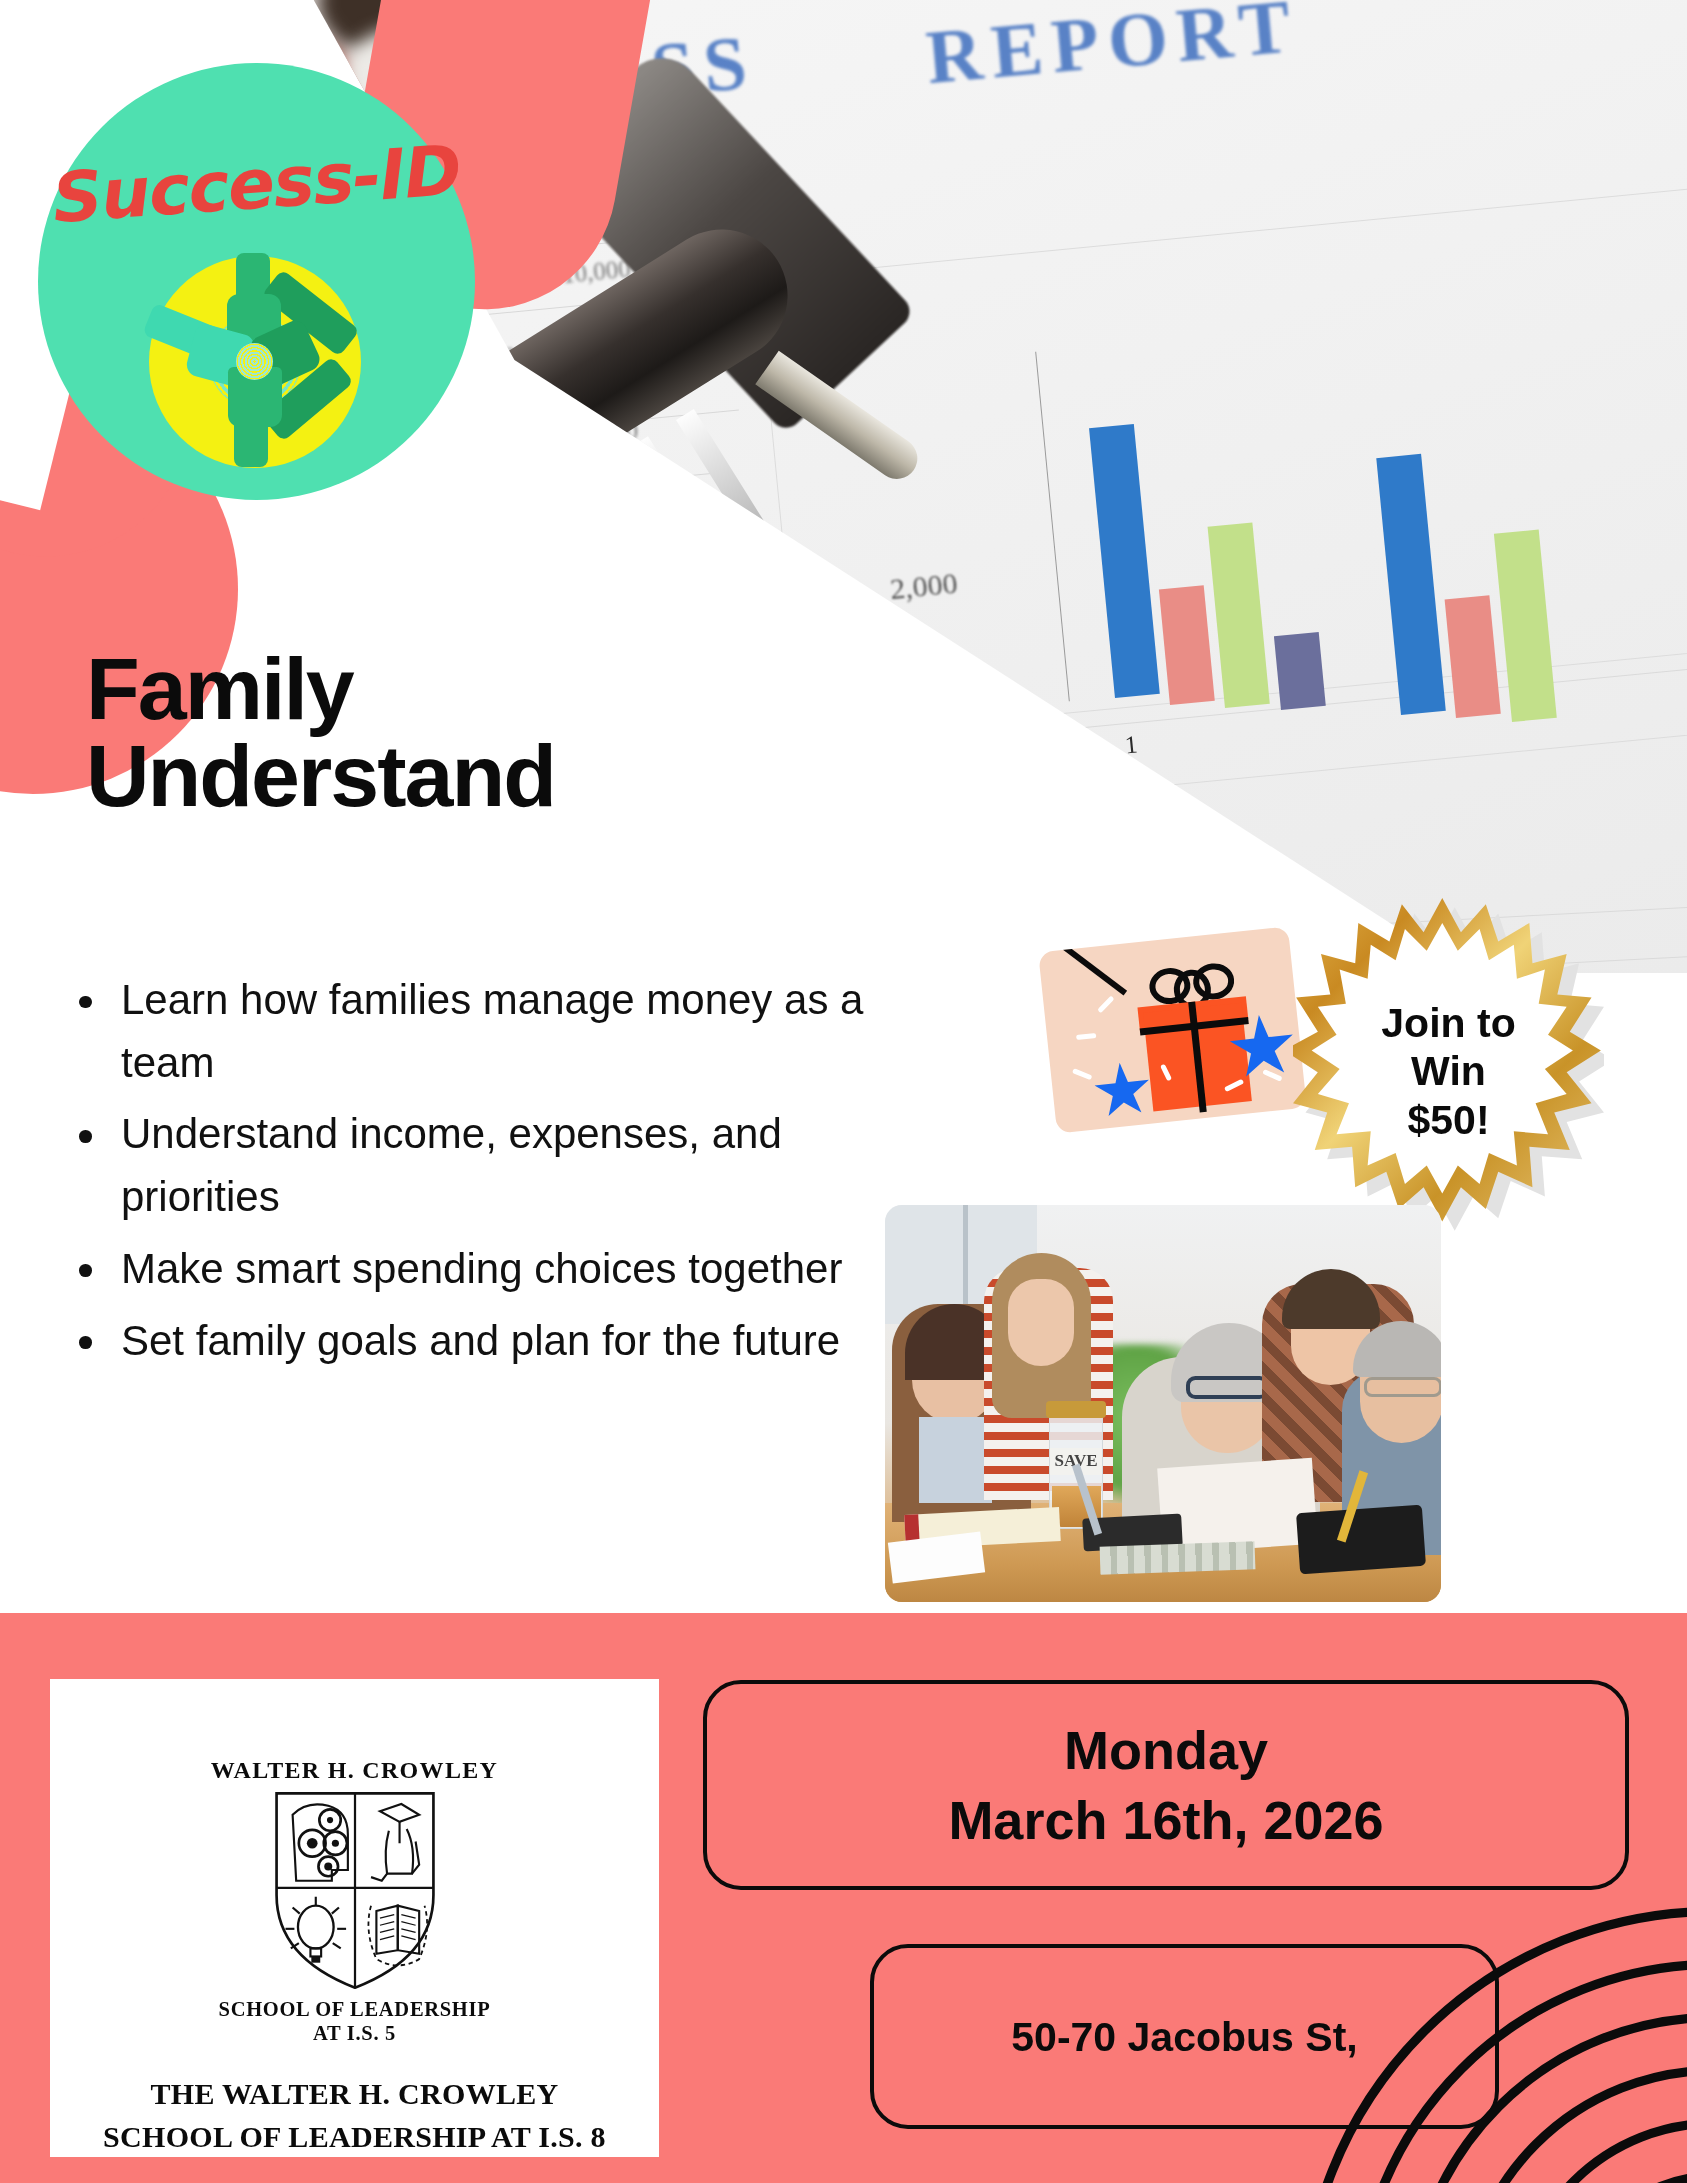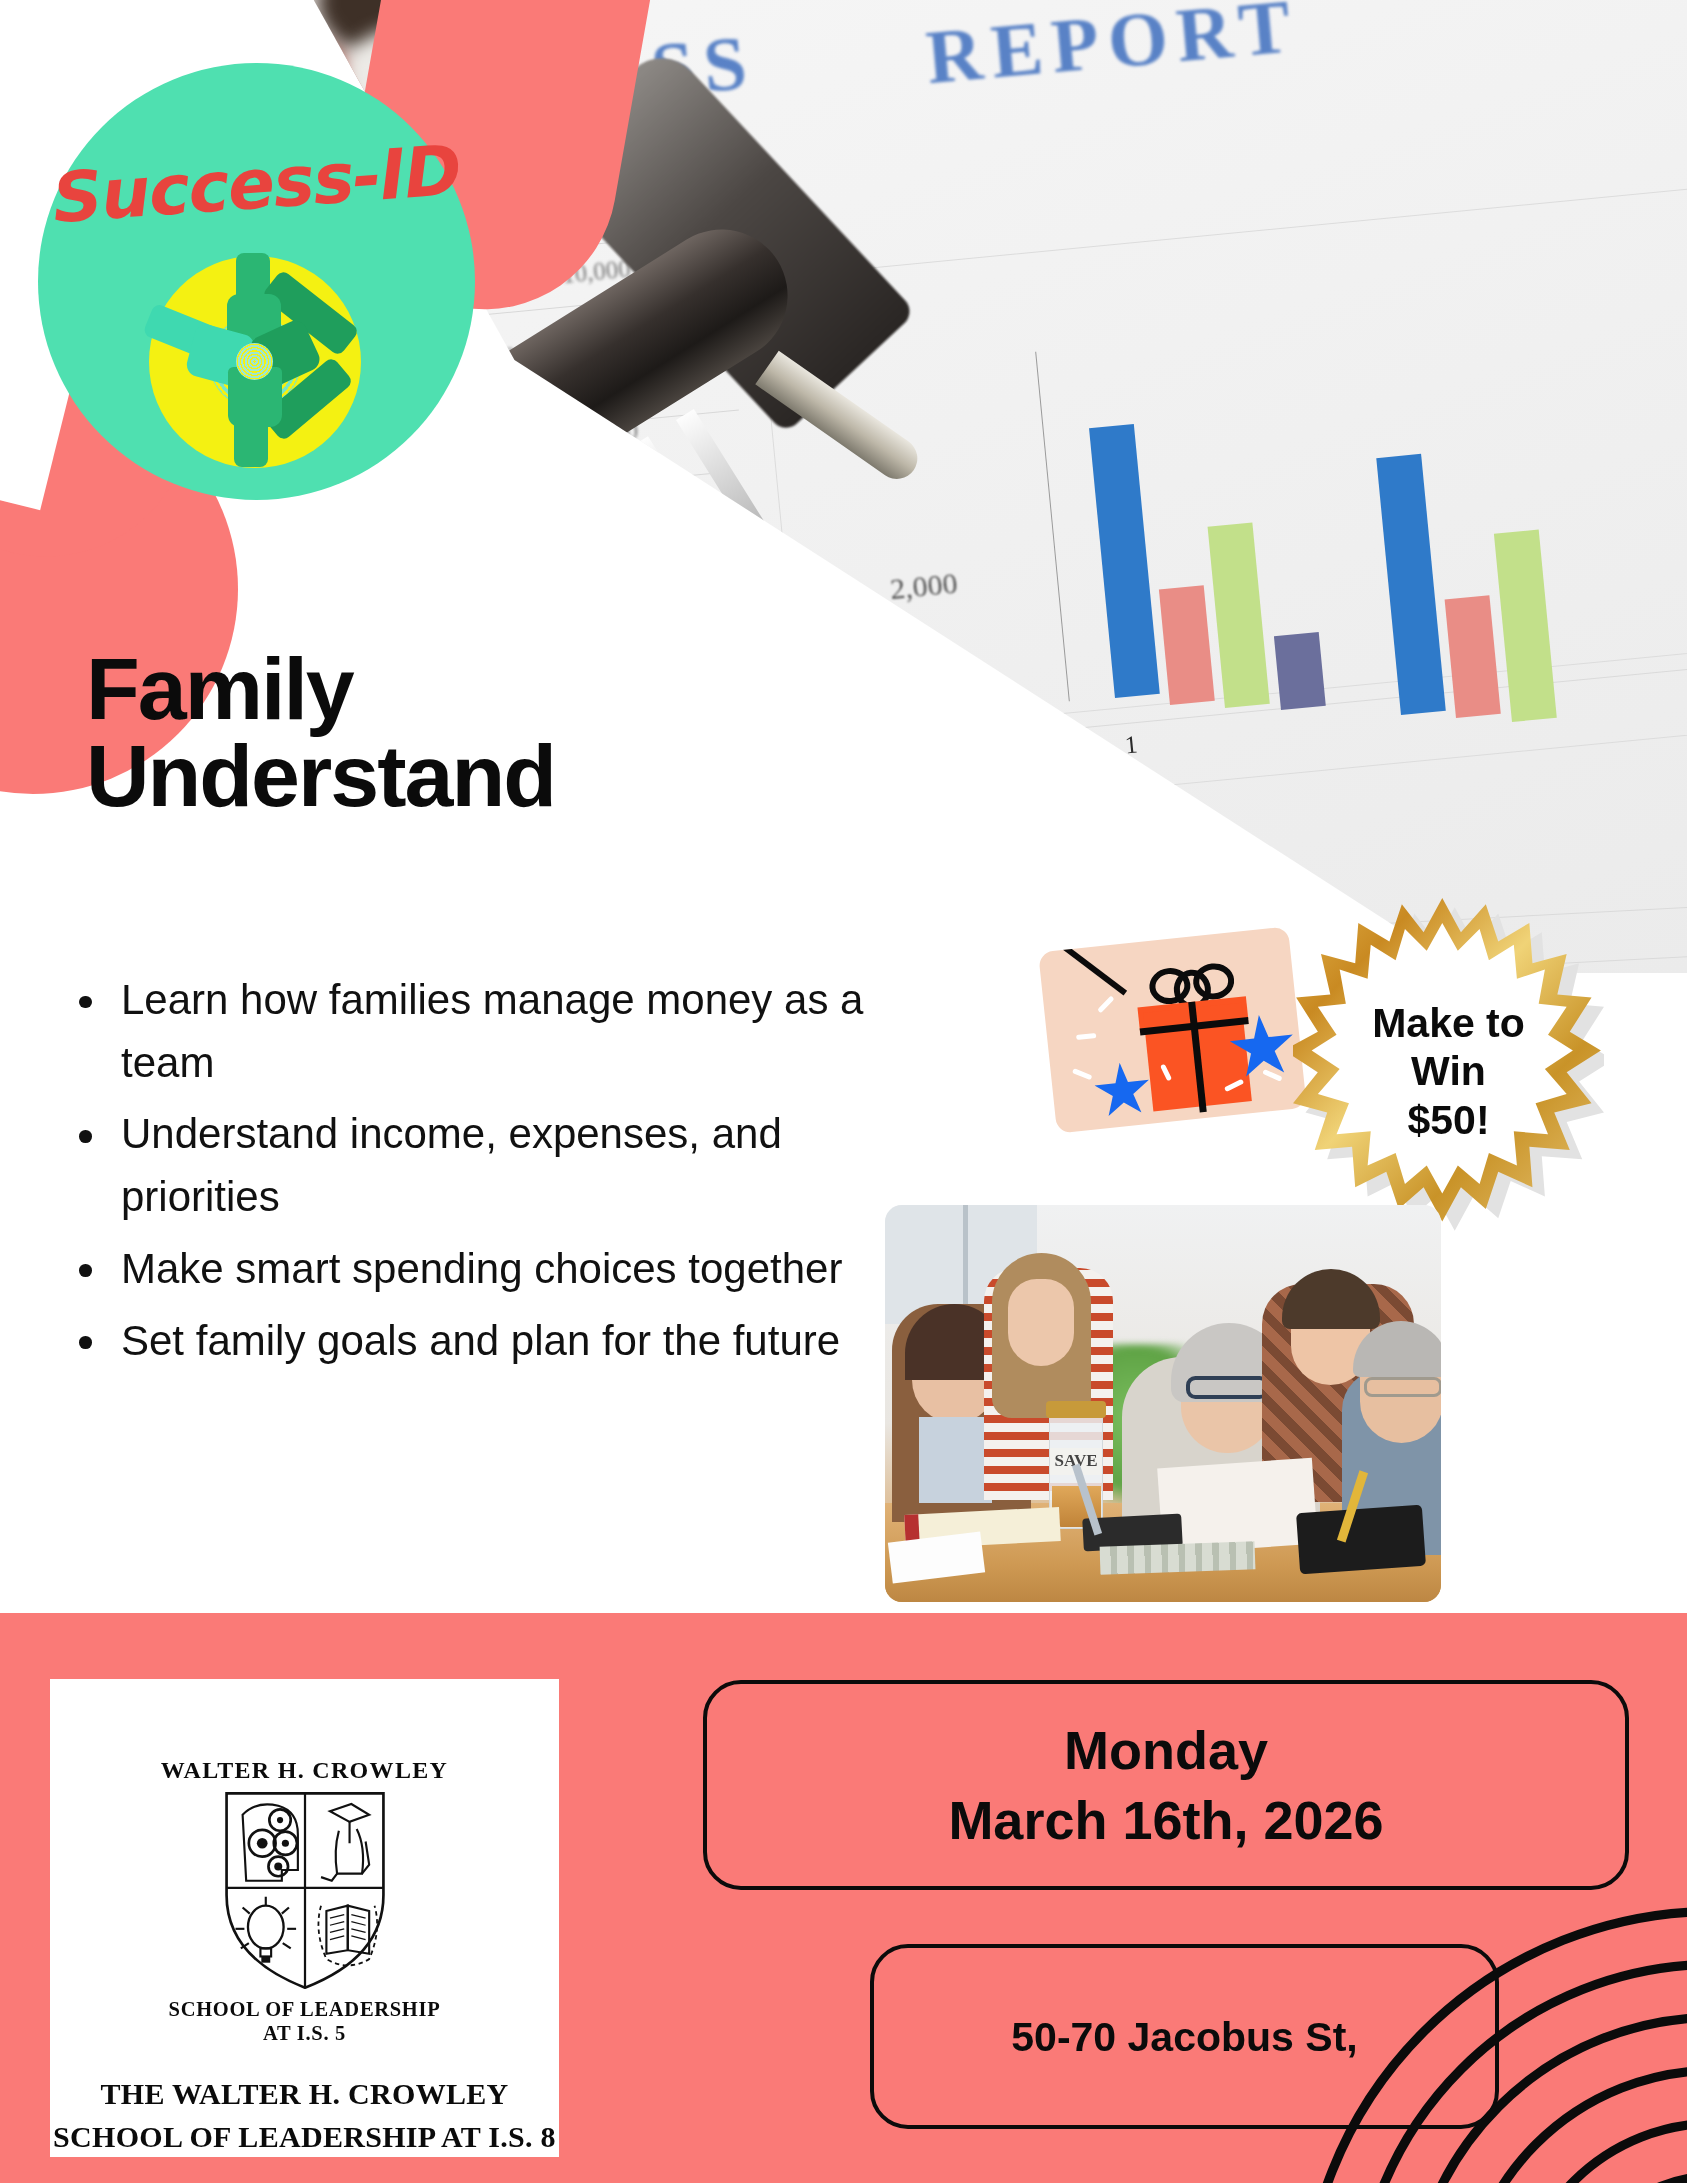--- a/index.html
+++ b/index.html
@@ -148,21 +148,21 @@
     background:linear-gradient(180deg,#f0f1f2 0%, #e9e6e1 55%, #d8a96f 88%, #c9994f 100%);
   }
   .fp{ position:absolute; }
 
   
   .footer{
     position:absolute; left:0; top:1613px; width:1687px; height:570px;
     background:#fa7a77; overflow:hidden;
   }
   .logo-box{
-    position:absolute; left:50px; top:66px; width:509px; height:478px;
+    position:absolute; left:50px; top:66px; width:609px; height:478px;
     background:#ffffff; display:flex; flex-direction:column;
     align-items:center; justify-content:flex-start; padding-top:78px;
   }
   .crest-top{
     font-family:"Liberation Serif", serif; font-weight:700; font-size:24px;
     letter-spacing:1.3px; color:#0b0b0b; margin-bottom:4px;
   }
   .crest{ position:relative; width:184px; height:205px; }
   .crest-bottom{
     font-family:"Liberation Serif", serif; font-weight:700; font-size:20.5px;
@@ -345,21 +345,21 @@
           <stop offset="45%" stop-color="#f0d377"></stop>
           <stop offset="70%" stop-color="#c99328"></stop>
           <stop offset="100%" stop-color="#e8c777"></stop>
         </linearGradient>
       </defs>
       <polygon fill="#e2e2e2" points="52,3 58,14 66,5 70,17 80,11 81,24 92,21 89,34 100,35 93,46 103,52 92,59 100,69 88,72 93,84 80,83 81,96 70,91 66,103 58,96 52,107 46,96 38,103 34,91 24,96 23,83 11,84 15,72 4,69 12,59 2,52 12,46 5,35 16,34 13,21 24,24 25,11 35,17 39,5 46,14"></polygon>
       <polygon fill="url(#goldg)" points="48,0 54,11 62,2 66,14 76,8 77,21 88,18 85,31 96,32 89,43 99,49 88,56 96,66 84,69 89,81 76,80 77,93 66,88 62,100 54,93 48,104 42,93 34,100 30,88 20,93 19,80 7,81 11,69 0,66 8,56 -3,49 8,43 1,32 12,31 9,18 20,21 21,8 31,14 35,2 42,11"></polygon>
       <polygon fill="#ffffff" points="48,8 53,17 60,10 63,20 71,15 72,26 81,23 79,34 88,35 82,44 90,49 81,55 88,63 78,66 82,76 71,75 72,86 63,82 60,92 53,86 48,95 43,86 36,92 33,82 24,86 25,75 14,76 18,66 8,63 15,55 6,49 14,44 8,35 17,34 15,23 24,26 25,15 33,20 36,10 43,17"></polygon>
     </svg>
     <div class="burst-text">
-      <div>Make to</div>
+      <div>Join to</div>
       <div>Win</div>
       <div>$50!</div>
     </div>
   </div>
 
   <div class="photo-family">
 
     <div class="fp" style="left:0;top:0;width:152px;height:119px;background:#dfe4e8;"></div>
     <div class="fp" style="left:78px;top:0;width:5.3px;height:119px;background:#b9c2c9;"></div>
     <div class="fp" style="left:192px;top:139px;width:119px;height:185px;background:radial-gradient(circle at 50% 40%, #7bbf5f 0%, #5fa345 55%, rgba(95,163,69,0) 72%);filter:blur(3.3px);"></div>

